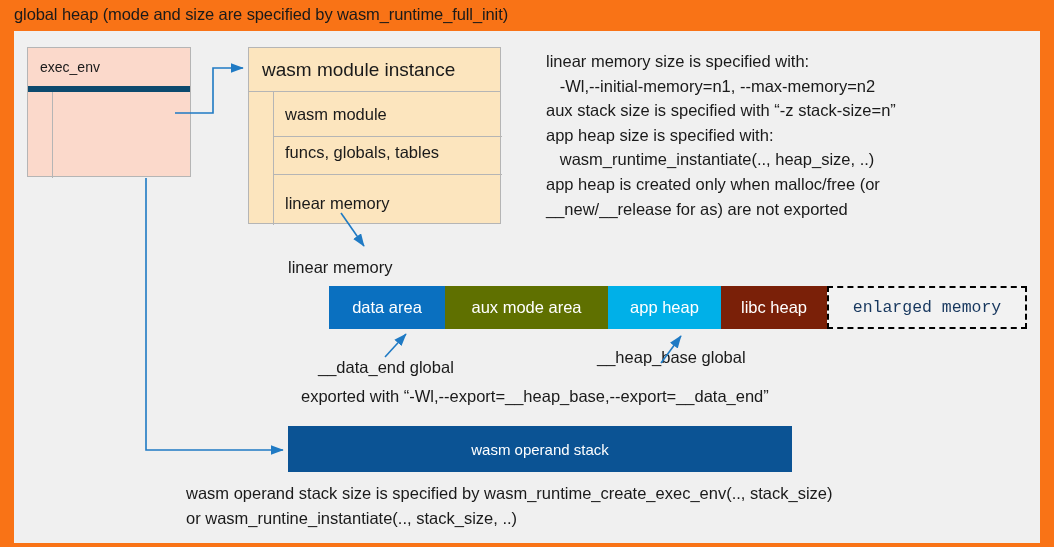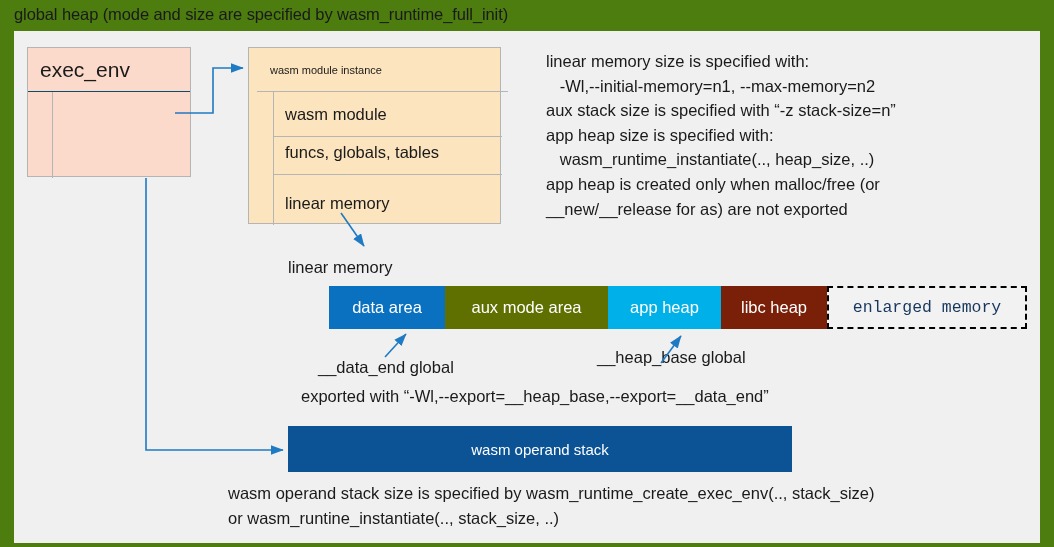--- a/index.html
+++ b/index.html
@@ -11,21 +11,21 @@
     font-family: "Liberation Sans", sans-serif;
     width: 1054px;
     height: 547px;
     position: relative;
     overflow: hidden;
   }
   #canvas {
     position: relative;
     width: 1054px;
     height: 547px;
-    background: #4d7c0f;
+    background: #f97316;
   }
   .title-text {
     position: absolute;
     left: 14px;
     top: 5px;
     font-size: 16.5px;
     color: #1a1a1a;
     white-space: nowrap;
     letter-spacing: -0.1px;
   }
@@ -46,26 +46,26 @@
     height: 130px;
     background: #fbd9cb;
     border: 1px solid #b5b5b5;
     box-sizing: border-box;
   }
   .execenv-title {
     position: absolute;
     left: 0; top: 0;
     width: 100%;
     height: 44px;
-    border-bottom: 1px solid #0c4a6e;
+    border-bottom: 6px solid #0c4a6e;
     box-sizing: border-box;
     display: flex;
     align-items: center;
     padding-left: 12px;
-    font-size: 21px;
+    font-size: 14px;
     color: #1a1a1a;
   }
   .execenv-indentcol {
     position: absolute;
     left: 0; top: 44px;
     width: 25px;
     height: 86px;
     border-right: 1px solid #b5b5b5;
     box-sizing: border-box;
   }
@@ -90,29 +90,29 @@
     left: 248px;
     top: 47px;
     width: 253px;
     height: 177px;
     background: #fce5be;
     border: 1px solid #b5b5b5;
     box-sizing: border-box;
   }
   .wmi-title {
     position: absolute;
-    left: 8px; top: 0;
+    left: 0; top: 0;
     width: 100%;
     height: 44px;
     border-bottom: 1px solid #b5b5b5;
     box-sizing: border-box;
     display: flex;
     align-items: center;
     padding-left: 13px;
-    font-size: 11px;
+    font-size: 19px;
     color: #1a1a1a;
   }
   .wmi-indentcol {
     position: absolute;
     left: 0; top: 44px;
     width: 25px;
     height: 133px;
     border-right: 1px solid #b5b5b5;
     box-sizing: border-box;
   }
@@ -207,21 +207,20 @@
 
   
   .bottom-notes {
     position: absolute;
     left: 186px;
     top: 481px;
     font-size: 16.5px;
     line-height: 25px;
     color: #1a1a1a;
     white-space: pre;
-    margin-left: 42px;
   }
   .bottom-notes div { white-space: pre; }
 
   svg.overlay {
     position: absolute;
     left: 0; top: 0;
     width: 1054px;
     height: 547px;
     pointer-events: none;
   }

